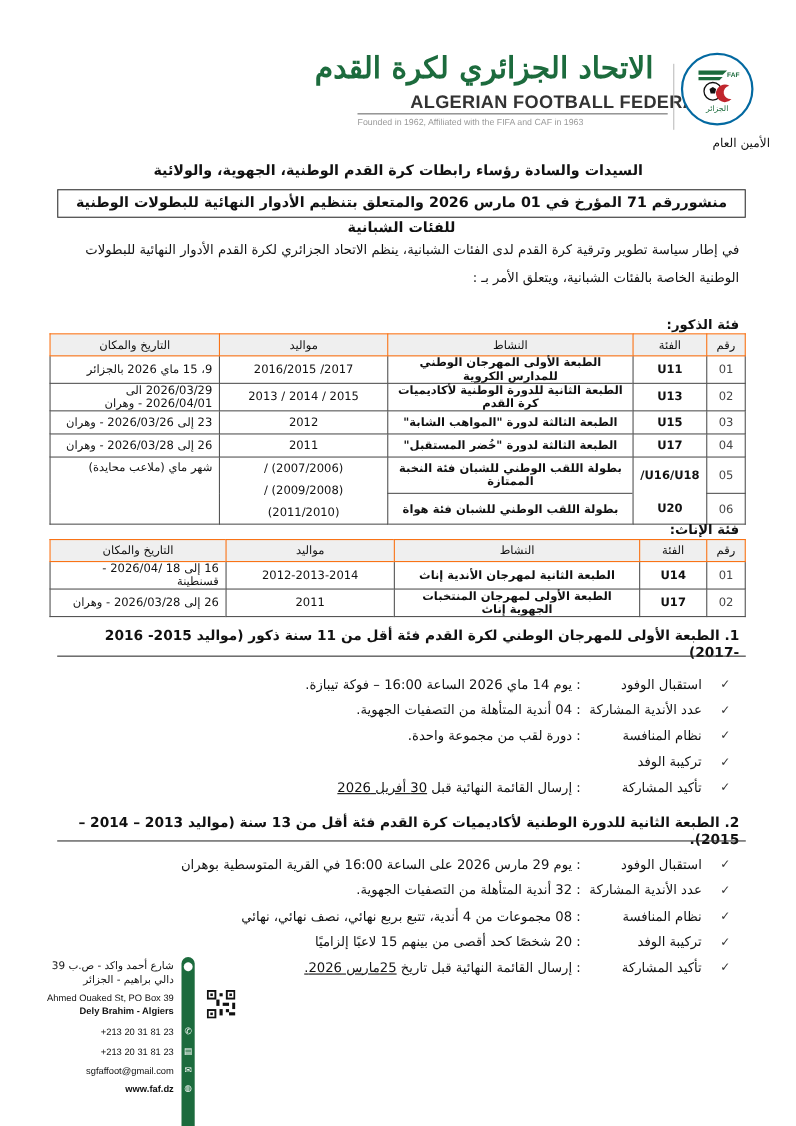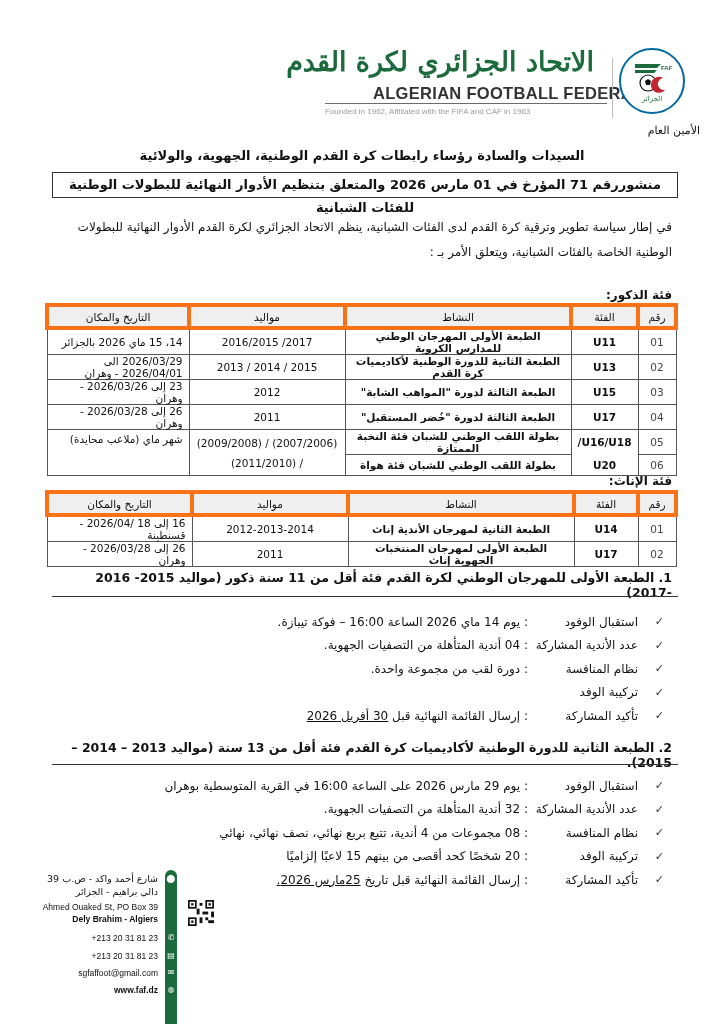--- a/index.html
+++ b/index.html
@@ -11,21 +11,21 @@
   .hdr-line{left:325px;top:103px;width:282px;height:1px;background:#6b6b6b;}
   .hdr-sub{left:325px;top:107px;font-size:8px;color:#9a9a9a;font-family:"Liberation Sans",sans-serif;white-space:nowrap;}
   .hdr-sep{left:612px;top:58px;width:1px;height:60px;background:#bdbdbd;}
   .logo{left:619px;top:48px;width:66px;height:66px;border-radius:50%;border:2px solid #0369a1;background:#fff;box-sizing:border-box;}
   .sg{right:24px;top:124px;font-size:11px;font-family:"DejaVu Serif",serif;direction:rtl;}
   .addressee{left:0;width:724px;top:148px;text-align:center;font-size:13px;font-weight:bold;direction:rtl;}
   .titlebox{left:52px;top:172px;width:626px;height:26px;border:1.5px solid #333;box-sizing:border-box;text-align:center;font-size:13px;font-weight:bold;line-height:23px;direction:rtl;}
   .intro{right:52px;width:624px;top:215px;font-size:12px;line-height:25px;direction:rtl;text-align:right;}
   .cat{right:52px;font-size:12px;font-weight:bold;direction:rtl;}
   table.t{position:absolute;left:45px;width:633px;border-collapse:collapse;direction:rtl;font-size:10.5px;}
-  table.t th{background:#efefef;font-weight:normal;border:4px solid #f97316;height:19px;padding:0 6px;}
+  table.t th{background:#efefef;font-weight:normal;border:1px solid #f97316;height:19px;padding:0 6px;}
   table.t td{border:1px solid #555;height:20px;padding:0 6px;text-align:center;}
   table.t td.act{font-weight:bold;}
   table.t td.cls{font-weight:bold;}
   table.t td.num{color:#444;}
   table.t td.dt{text-align:right;}
   .sec{right:52px;width:624px;font-size:12.5px;font-weight:bold;direction:rtl;text-align:right;}
   .secline{left:52px;width:626px;height:1px;background:#333;}
   .items{right:60px;width:600px;direction:rtl;font-size:12px;}
   .it{height:23.5px;display:flex;align-items:center;}
   .chk{width:26px;font-size:11px;color:#333;}
@@ -73,21 +73,21 @@
       <th style="width:140px">مواليد</th>
       <th>التاريخ والمكان</th>
     </tr>
   </thead>
   <tbody>
     <tr>
       <td class="num">01</td>
       <td class="cls">U11</td>
       <td class="act">الطبعة الأولى المهرجان الوطني للمدارس الكروية</td>
       <td>2017/ 2016/2015</td>
-      <td class="dt">14، 15 ماي 2026 بالجزائر</td>
+      <td class="dt">9، 15 ماي 2026 بالجزائر</td>
     </tr>
     <tr>
       <td class="num">02</td>
       <td class="cls">U13</td>
       <td class="act">الطبعة الثانية للدورة الوطنية لأكاديميات كرة القدم</td>
       <td>2015 / 2014 / 2013</td>
       <td class="dt">2026/03/29 الى 2026/04/01 - وهران</td>
     </tr>
     <tr>
       <td class="num">03</td>

